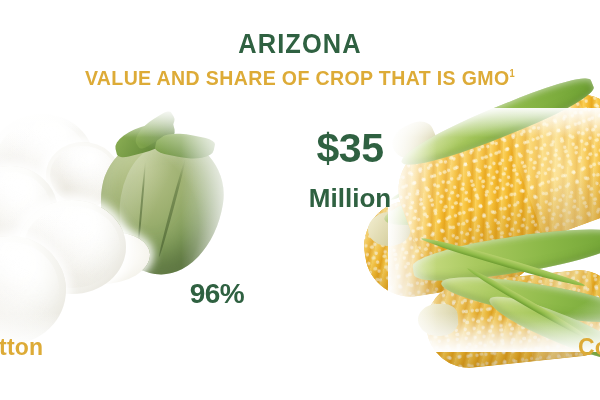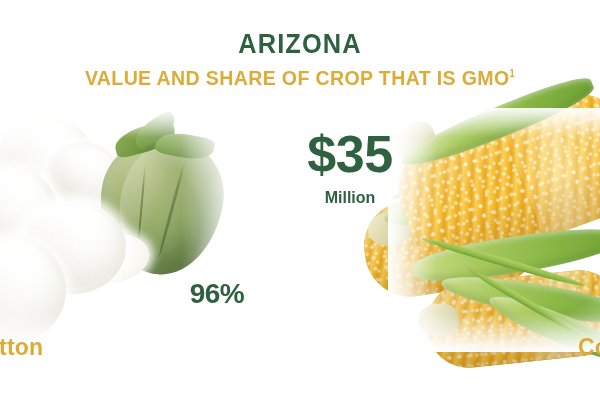--- a/index.html
+++ b/index.html
@@ -252,30 +252,30 @@
 
   
   .stat {
     position:absolute;
     z-index:50;
     text-align:center;
     color:#2f6141;
   }
   #stat-corn  { left:292px; top:124px; width:116px; }
   #stat-corn .stat-value {
-    font-size:52px;
+    font-size:41px;
     font-weight:bold;
     line-height:1.0;
     letter-spacing:-0.5px;
   }
   #stat-corn .stat-unit {
-    font-size:16px;
+    font-size:26px;
     font-weight:bold;
     line-height:1.15;
-    margin-top:9px;
+    margin-top:15px;
   }
   #stat-cotton { left:152px; top:276px; width:130px; }
   #stat-cotton .stat-value {
     font-size:28px;
     font-weight:bold;
     line-height:1.0;
     letter-spacing:-0.5px;
   }
 
   

